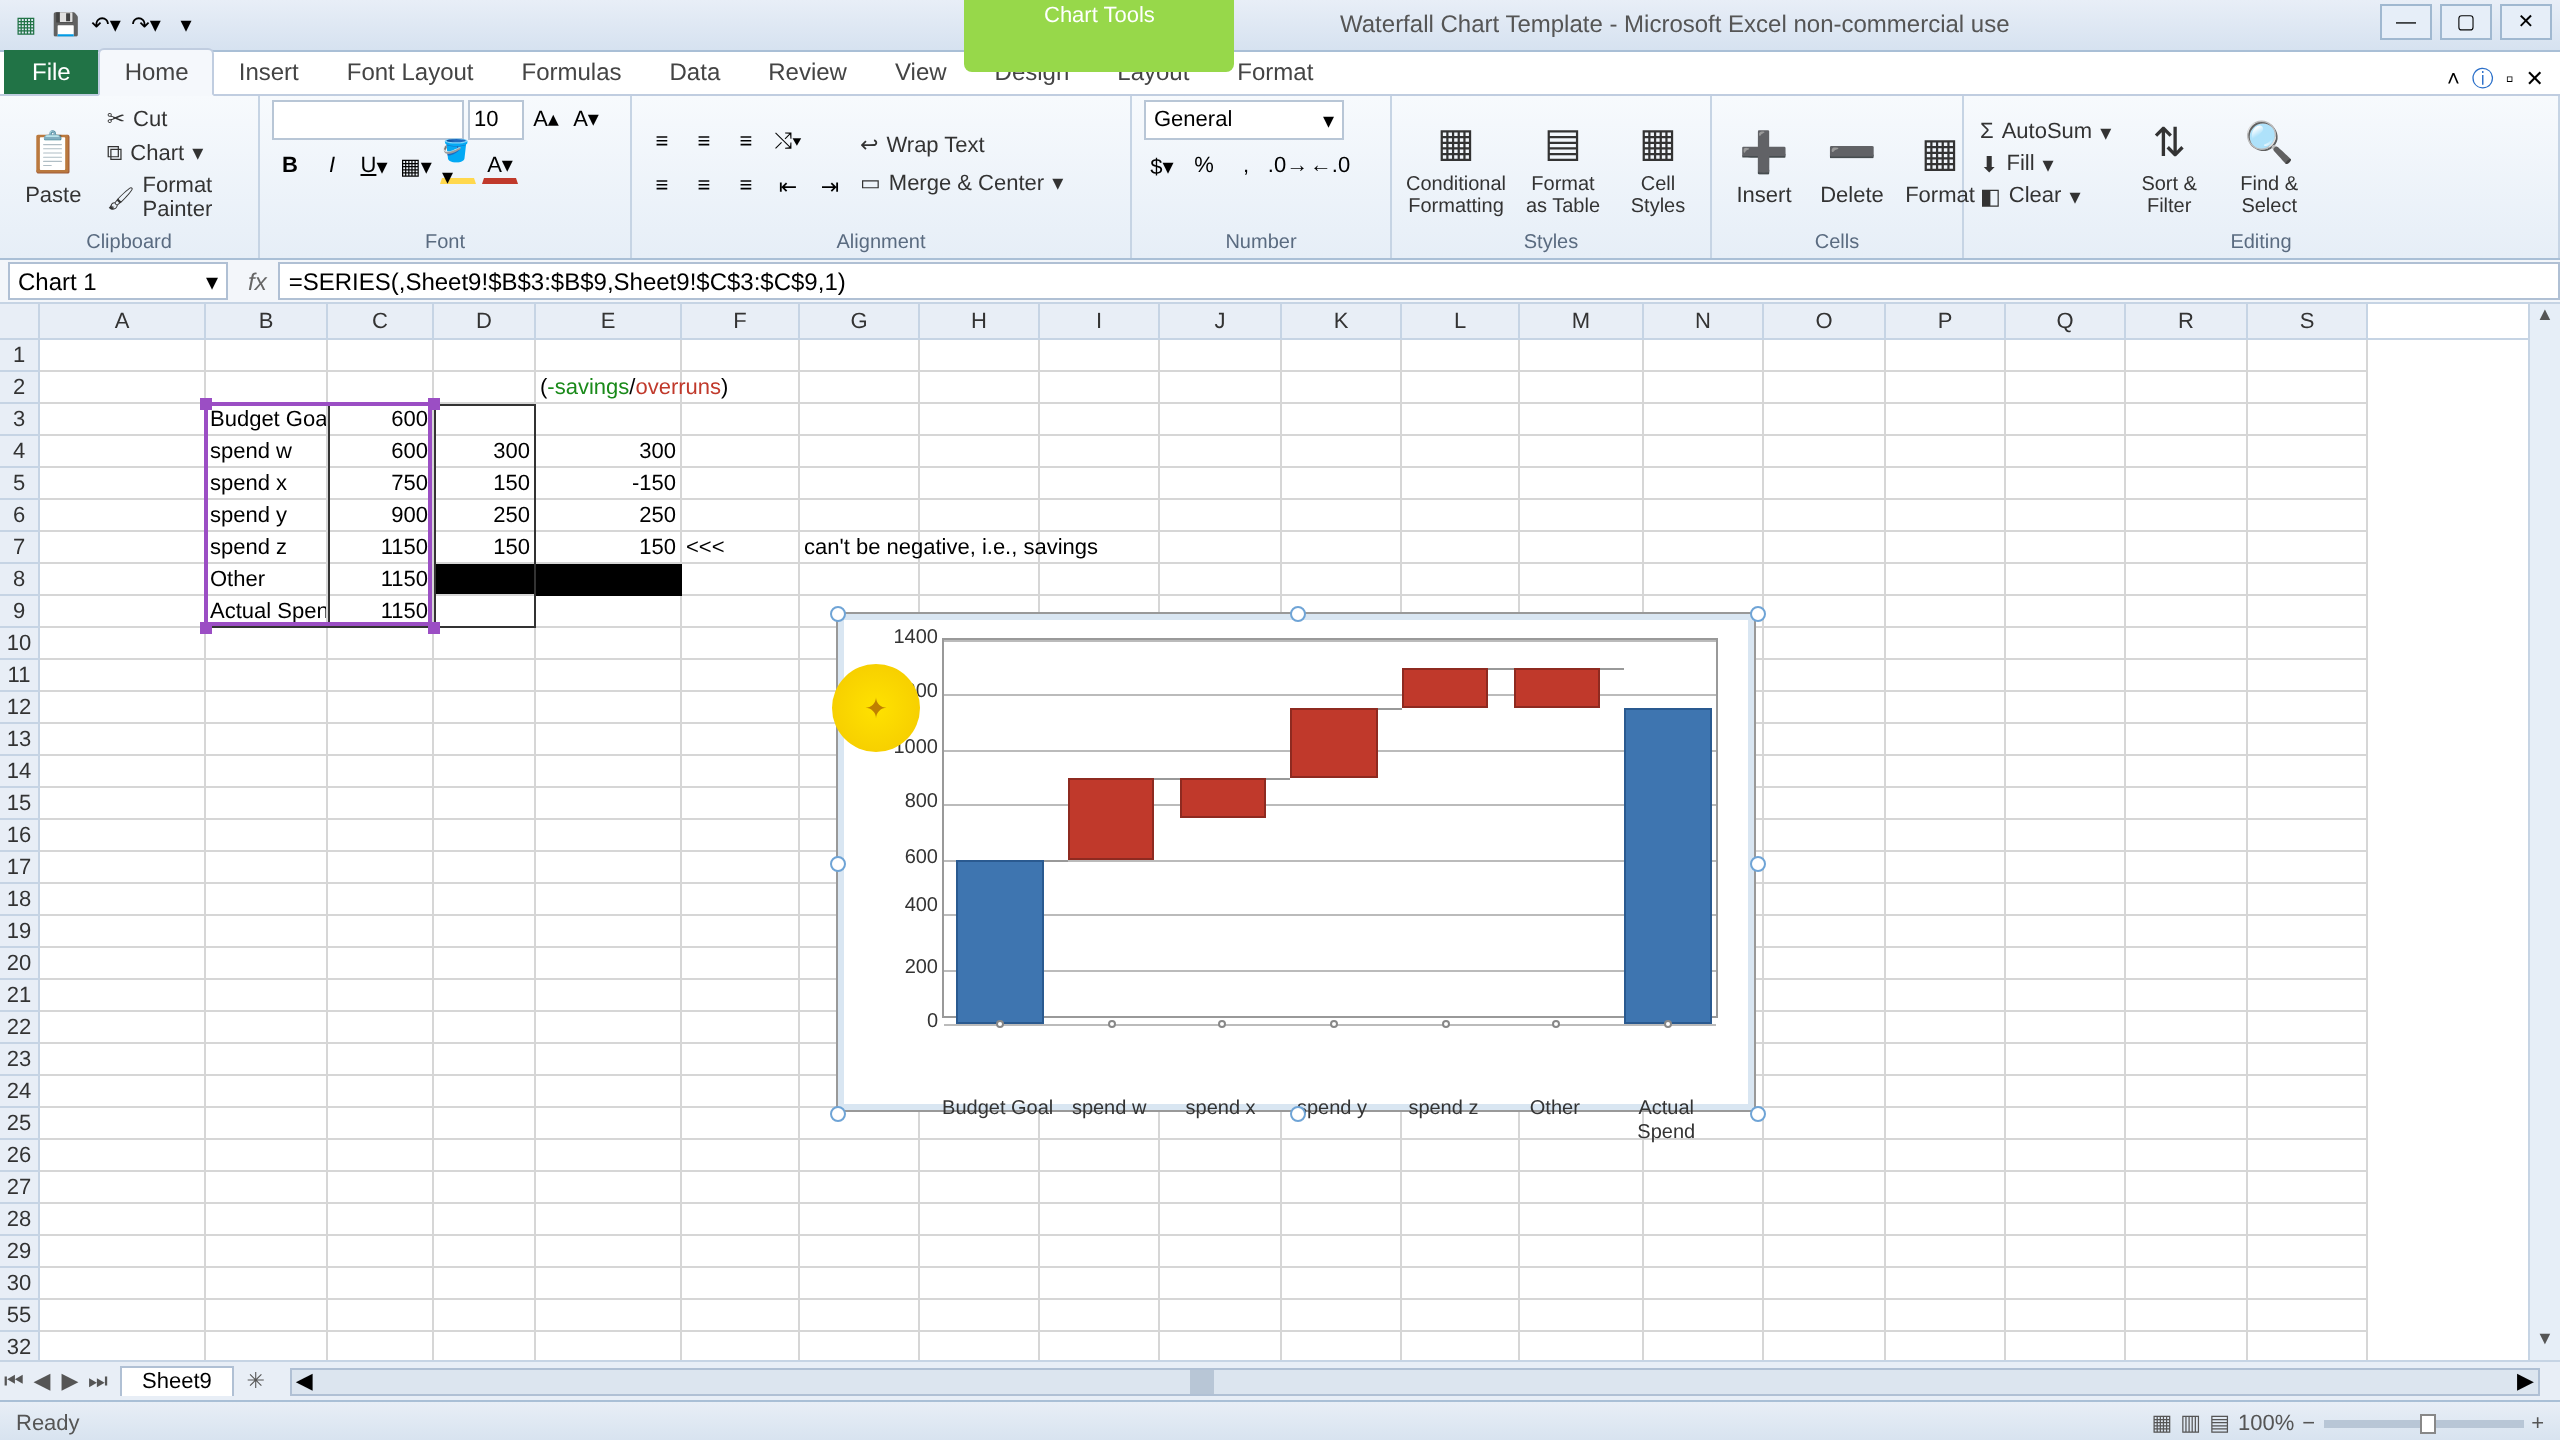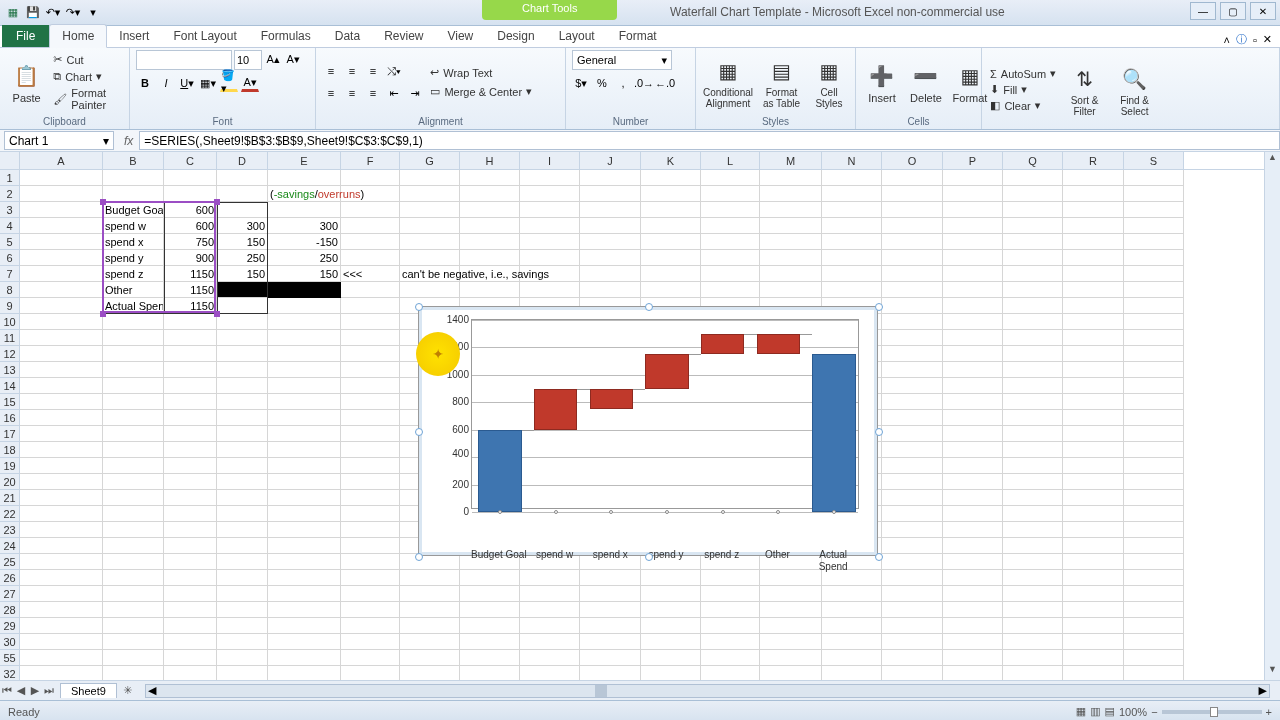--- a/index.html
+++ b/index.html
@@ -2,21 +2,21 @@
 <html><head>
 <meta charset="utf-8">
 <style>
 * { box-sizing: border-box; margin: 0; padding: 0; font-family: "Segoe UI", Tahoma, sans-serif; }
 body { background: #fff; width: 1280px; height: 720px; overflow: hidden; font-size: 11px; }
 
 
 .titlebar { height: 26px; background: linear-gradient(#e8eef7,#d6e2f0); display: flex; align-items: center; border-bottom: 1px solid #a9bfd6; }
 .qat { display: flex; gap: 2px; padding: 0 4px; align-items: center; }
 .qat-icon { width: 18px; height: 18px; display: flex; align-items: center; justify-content: center; font-size: 11px; }
-.chart-tools-tab { position: absolute; left: 482px; top: 0; background: #97d84a; height: 20px; padding: 2px 40px; color: #fff; font-size: 11px; border-radius: 0 0 4px 4px; }
+.chart-tools-tab { position: absolute; left: 482px; top: 0; background: #97d84a; height: 36px; padding: 2px 40px; color: #fff; font-size: 11px; border-radius: 0 0 4px 4px; }
 .title-text { position: absolute; left: 670px; top: 5px; color: #555; font-size: 12px; }
 .win-controls { position: absolute; right: 4px; top: 2px; display: flex; gap: 4px; }
 .win-btn { width: 26px; height: 18px; border: 1px solid #a0b8d0; background: #e6eef8; display: flex; align-items: center; justify-content: center; font-size: 10px; }
 
 
 .ribbon-tabs { height: 22px; background: #fff; border-bottom: 1px solid #c0cde0; display: flex; align-items: flex-end; padding-left: 2px; }
 .file-tab { background: #217346; color: #fff; padding: 4px 14px; font-size: 12px; height: 22px; display:flex; align-items:center; }
 .rtab { padding: 4px 12px; font-size: 12px; color: #444; cursor: default; }
 .rtab.active { background: #f5f8fc; border: 1px solid #c0cde0; border-bottom: 1px solid #f5f8fc; border-radius: 3px 3px 0 0; margin-bottom:-1px; }
 .right-icons { margin-left:auto; padding-right:8px; display:flex; gap:6px; align-items:center; }
@@ -218,21 +218,21 @@
         <span class="ico">←.0</span>
       </div>
     </div>
     <div class="rgroup-label">Number</div>
   </div>
 
   <div class="rgroup" style="width:160px">
     <div class="rgroup-body">
       <div class="big-btn">
           <div class="ic">▦</div>
-          <span style="font-size:10px;line-height:1.1">Conditional Alignment</span>
+          <span style="font-size:10px;line-height:1.1">Conditional Formatting</span>
         </div>
       <div class="big-btn">
           <div class="ic">▤</div>
           <span style="font-size:10px;line-height:1.1">Format as Table</span>
         </div>
       <div class="big-btn" style="width:42px">
           <div class="ic">▦</div>
           <span style="font-size:10px;line-height:1.1">Cell Styles</span>
         </div>
     </div>
@@ -266,20 +266,21 @@
       </div>
       <div class="big-btn" style="width:46px">
           <div class="ic">⇅</div>
           <span style="font-size:10px;line-height:1.1">Sort &amp; Filter</span>
         </div>
       <div class="big-btn" style="width:46px">
           <div class="ic">🔍</div>
           <span style="font-size:10px;line-height:1.1">Find &amp; Select</span>
         </div>
     </div>
+    <div class="rgroup-label">Editing</div>
   </div>
 </div>
 
 <div class="fbar">
   <div class="name-box">
       <span>Chart 1</span>
       <span>▾</span>
     </div>
   <div class="fx-label">fx</div>
   <div class="fx-input">=SERIES(,Sheet9!$B$3:$B$9,Sheet9!$C$3:$C$9,1)</div>

